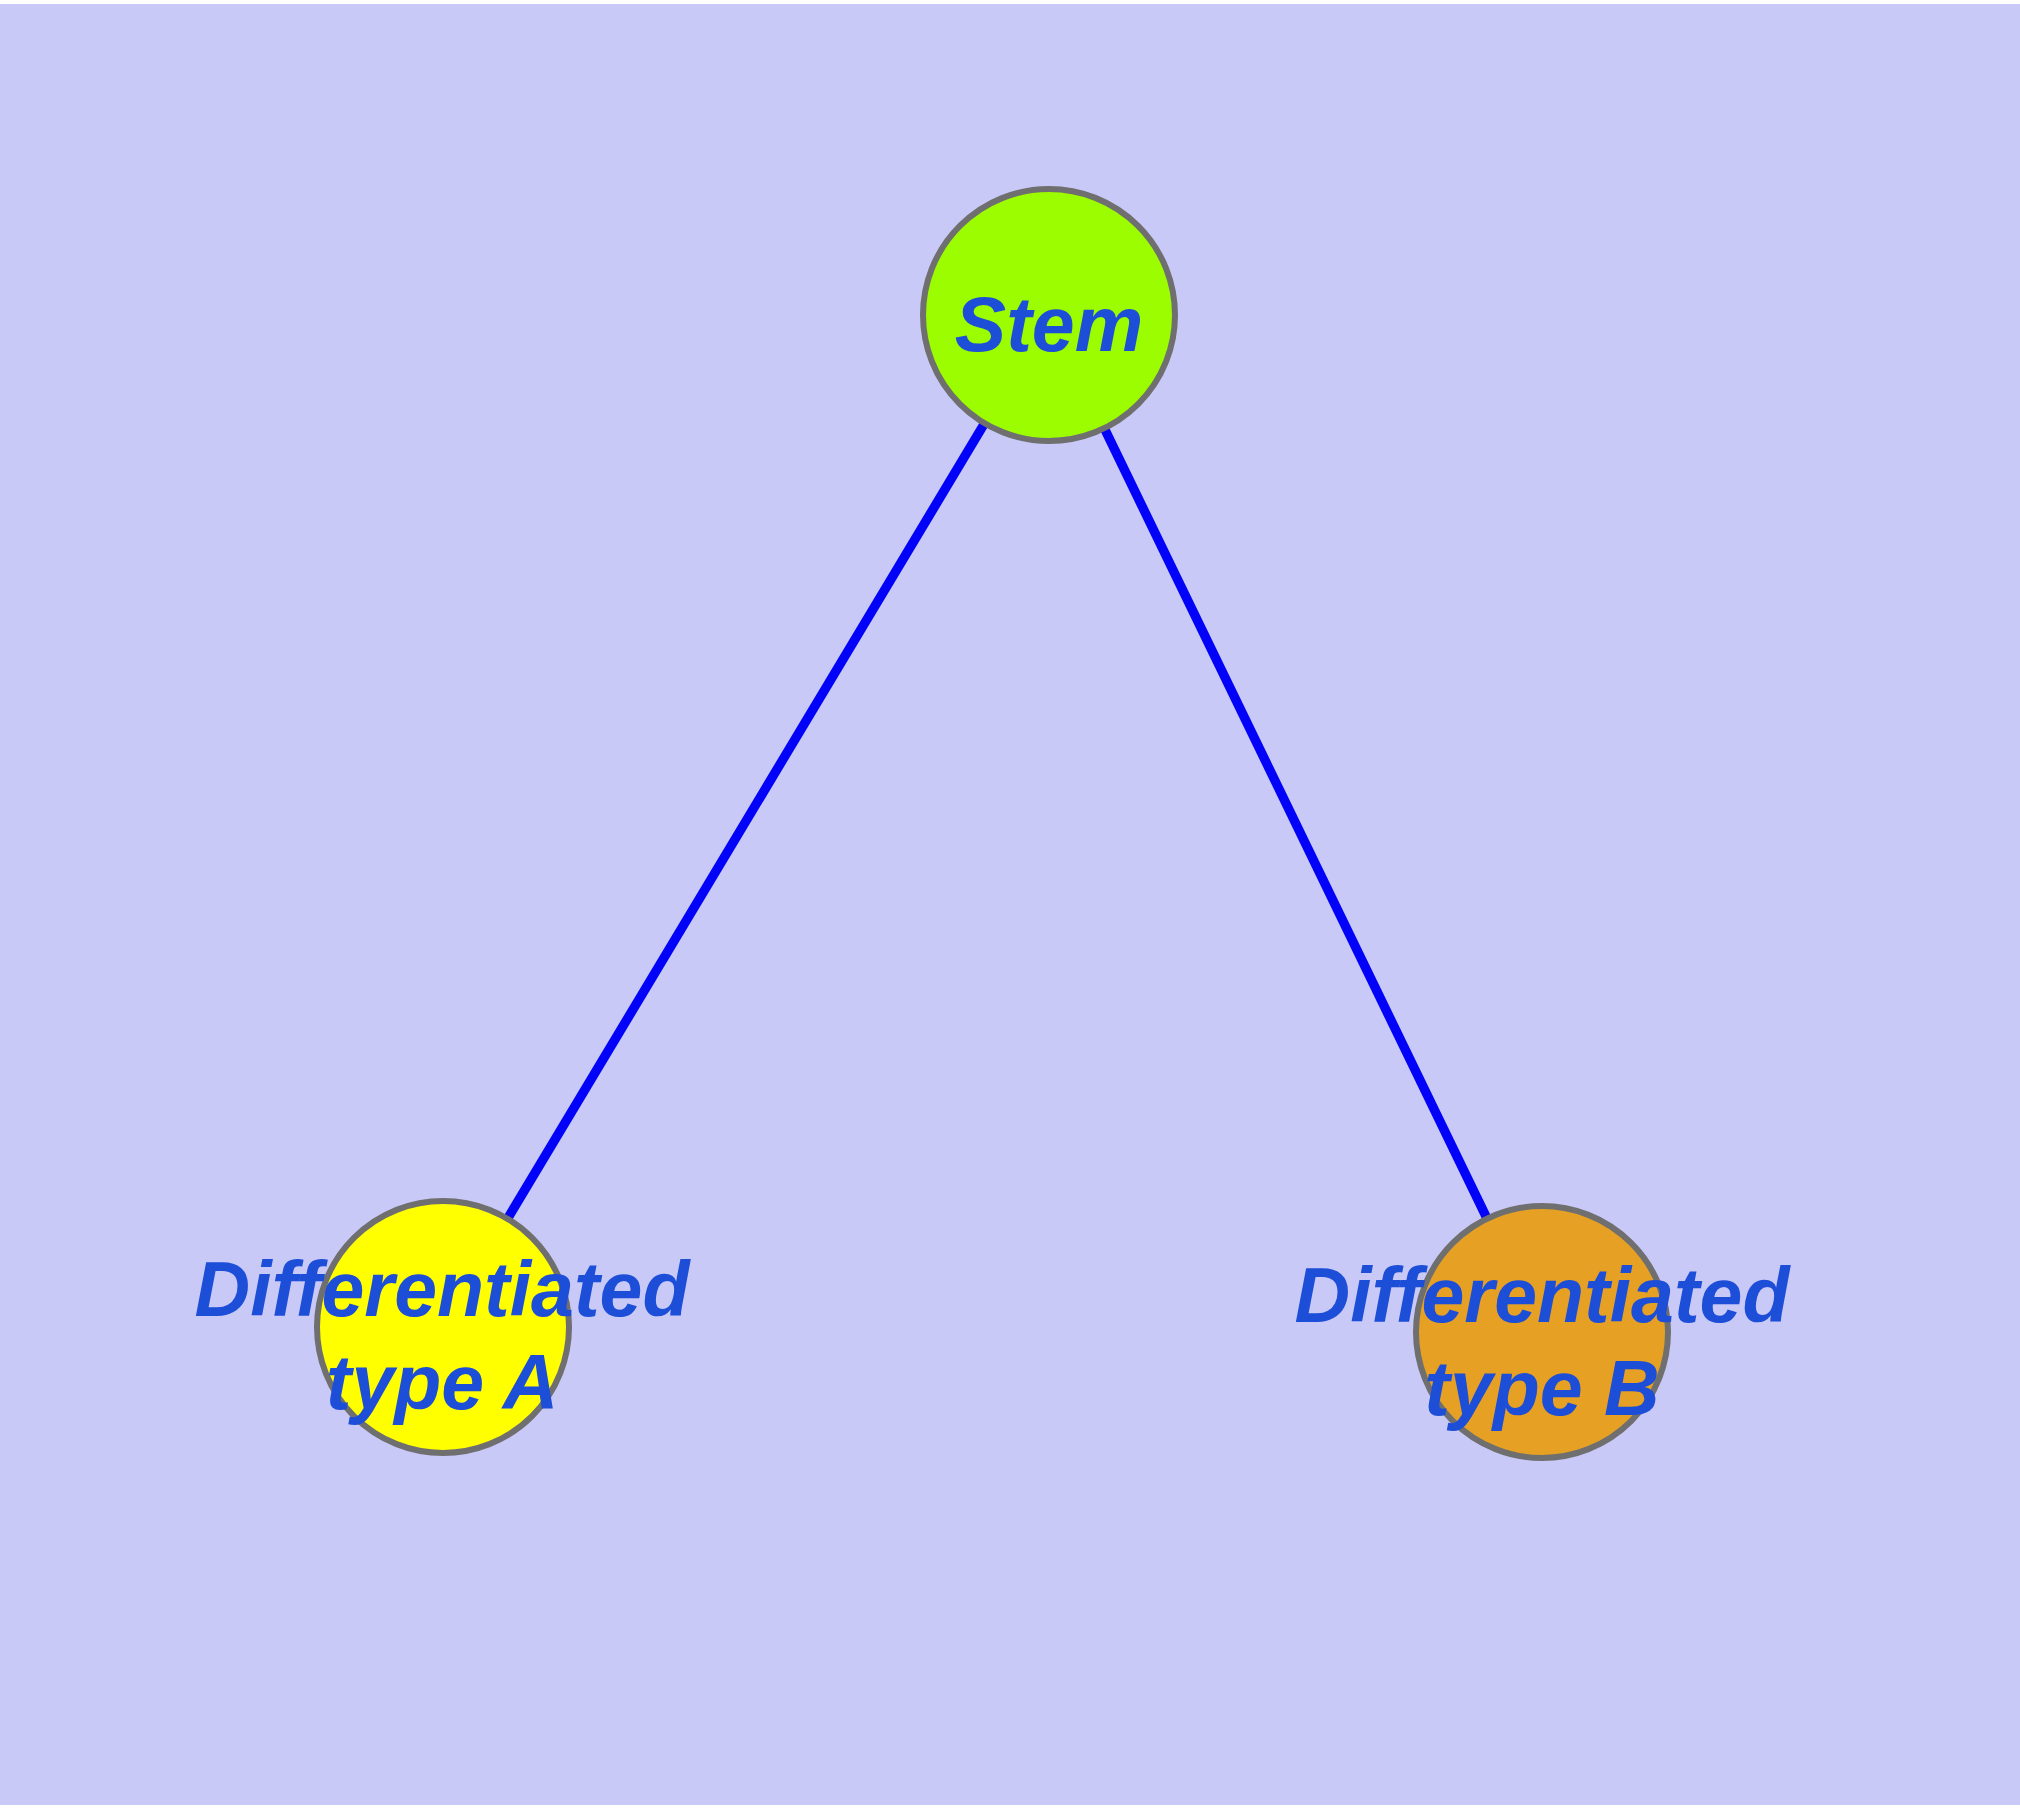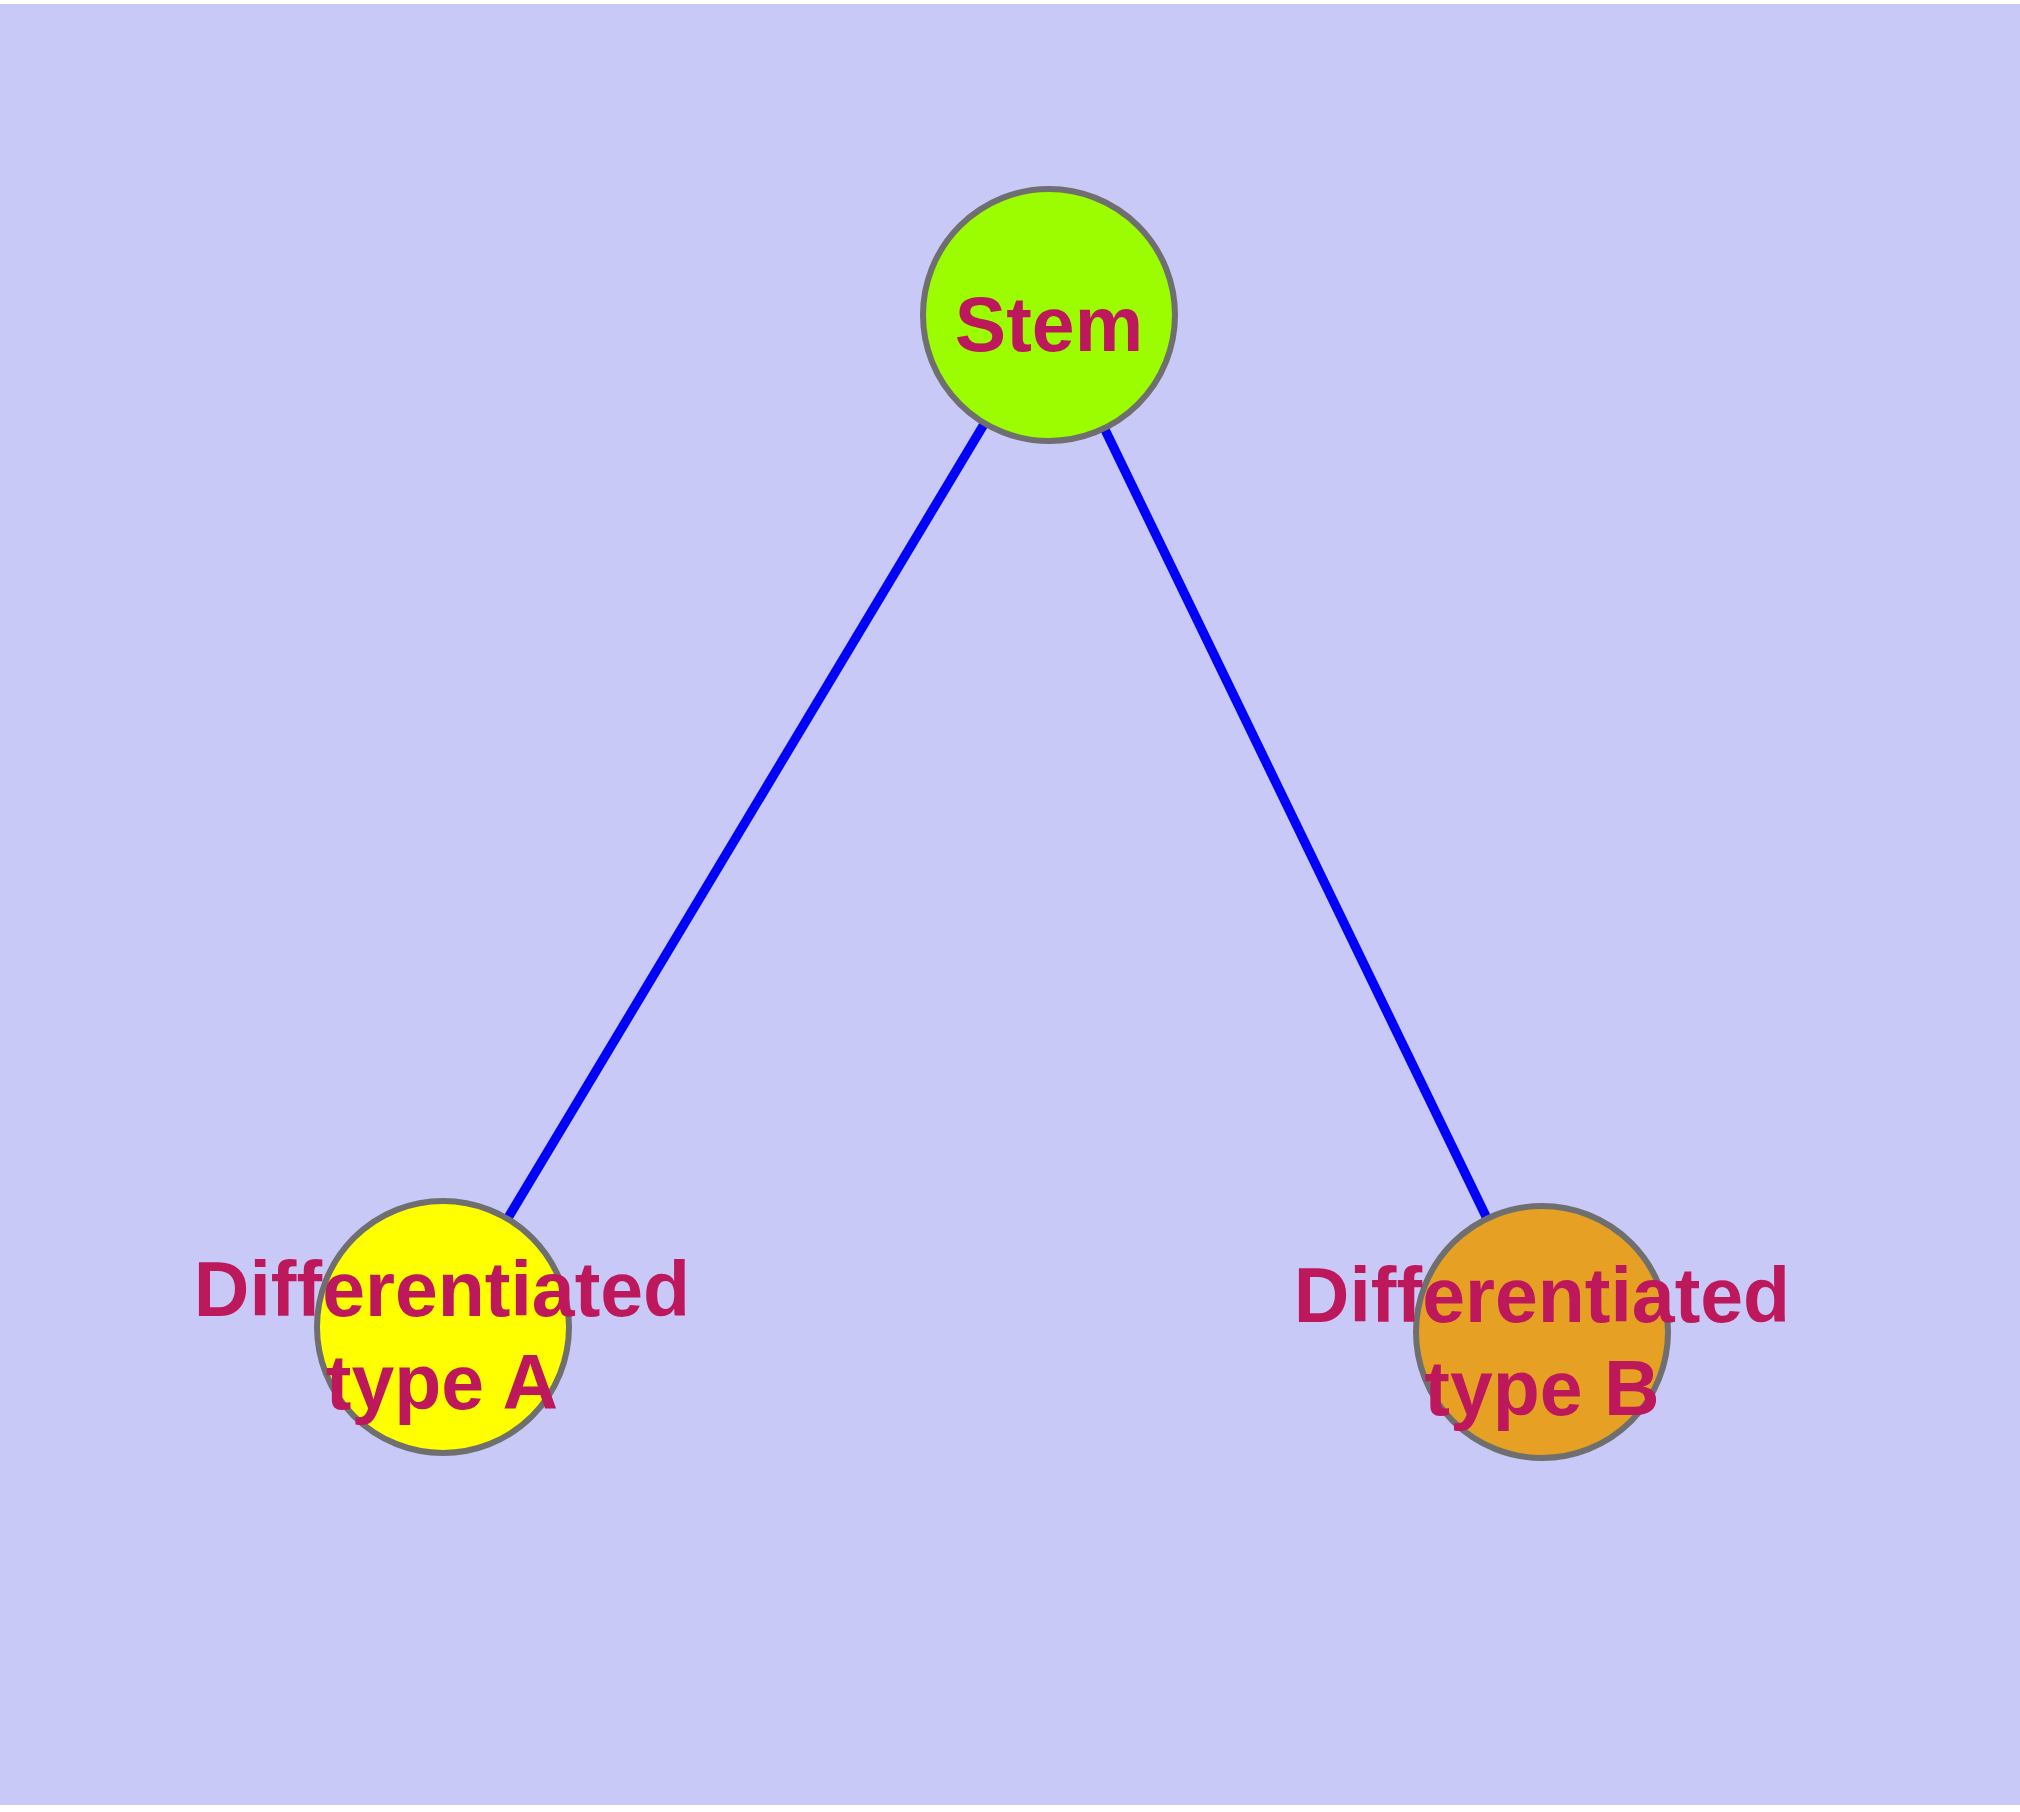--- a/index.html
+++ b/index.html
@@ -47,23 +47,24 @@
   .node-type-a { left: 314px;  top: 1194px; }
   .node-type-b { left: 1413px; top: 1199px; }
   .node-label {
     position: absolute;
     transform: translate(-50%, -50%);
     width: max-content;
     text-align: center;
     font-size: 77px;
     font-weight: bold;
     line-height: 1.2;
-    color: #be185d;
+    color: #1d4ed8;
     white-space: pre-line;
     letter-spacing: 0px;
+    font-style: italic;
   }
   .label-stem   { left: 1049px; top: 320px; }
   .label-type-a { left: 442px;  top: 1331px; }
   .label-type-b { left: 1542px; top: 1337px; }
 </style>
 </head>
 <body>
 
 <div class="canvas">
   <div class="panel" style="background: rgb(201, 201, 248);">

